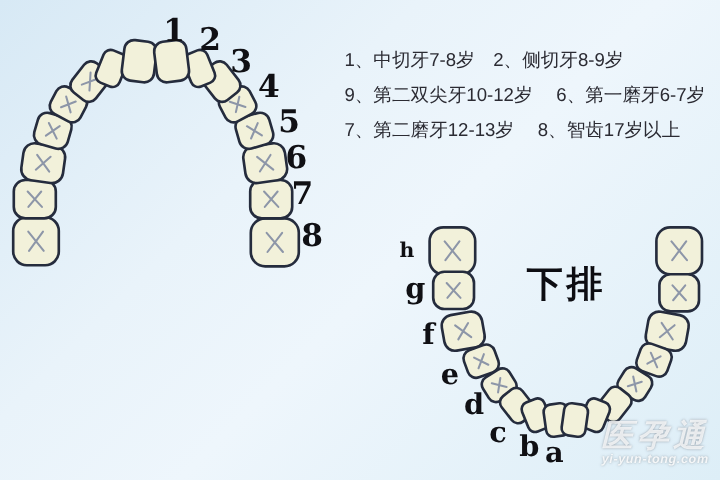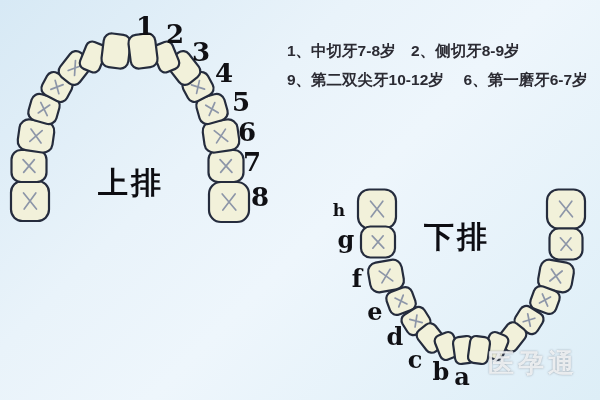--- a/index.html
+++ b/index.html
@@ -21,27 +21,27 @@
     position:absolute;
     transform:translate(-50%,-50%);
     font-family:"DejaVu Serif","Liberation Serif",serif;
     font-weight:700;color:#101014;line-height:1;
   }
   .tooth-num{font-size:26px;}
   .tooth-letter{font-size:24px;}
   .tooth-letter.small{font-size:17px;}
   .legend{
     position:absolute;
-    font-size:15.5px;font-weight:700;color:#2b2b33;
+    font-size:15.5px;font-weight:400;color:#2b2b33;
     white-space:nowrap;
   }
   .legend .line{height:29px;line-height:29px;}
   .watermark{
-    position:absolute;left:483px;top:350px;width:100px;
-    text-align:center;pointer-events:none;
+    position:absolute;left:496px;top:350px;width:100px;
+    text-align:center;pointer-events:none;font-style:italic;
   }
   .watermark .brand{
     font-size:26px;font-weight:700;letter-spacing:4px;
     color:rgba(255,255,255,0.78);
     text-shadow:0 0 2px rgba(130,140,150,0.85);
     white-space:nowrap;line-height:1.05;
   }
   .watermark .url{
     font-size:10.5px;font-weight:700;letter-spacing:0.5px;
     color:rgba(255,255,255,0.85);
@@ -192,26 +192,27 @@
     <span class="tooth-letter" style="left:462px;top:377px">a</span>
     <span class="tooth-letter" style="left:441px;top:372px">b</span>
     <span class="tooth-letter" style="left:415px;top:360px">c</span>
     <span class="tooth-letter" style="left:395px;top:337px">d</span>
     <span class="tooth-letter" style="left:375px;top:312px">e</span>
     <span class="tooth-letter" style="left:357px;top:279px">f</span>
     <span class="tooth-letter" style="left:346px;top:240px">g</span>
     <span class="tooth-letter small" style="left:339px;top:210px">h</span>
   </div>
 
-  <div class="arch-label" style="left:131px;top:183px">上排</div>
-  <div class="arch-label" style="left:457px;top:237px">下排</div>
+  <div class="arch-label" style="left:472px;top:237px">下排</div>
 
   <div class="legend" style="left:287px;top:36px">
     <div class="line">1、中切牙7-8岁　2、侧切牙8-9岁</div>
     <div class="line">9、第二双尖牙10-12岁　 6、第一磨牙6-7岁</div>
+    <div class="line">7、第二磨牙12-13岁　 8、智齿17岁以上</div>
   </div>
 
 
   <div class="watermark">
     <div class="brand">医孕通</div>
+    <div class="url">yi-yun-tong.com</div>
   </div>
 
 </div>
 
 </body></html>

